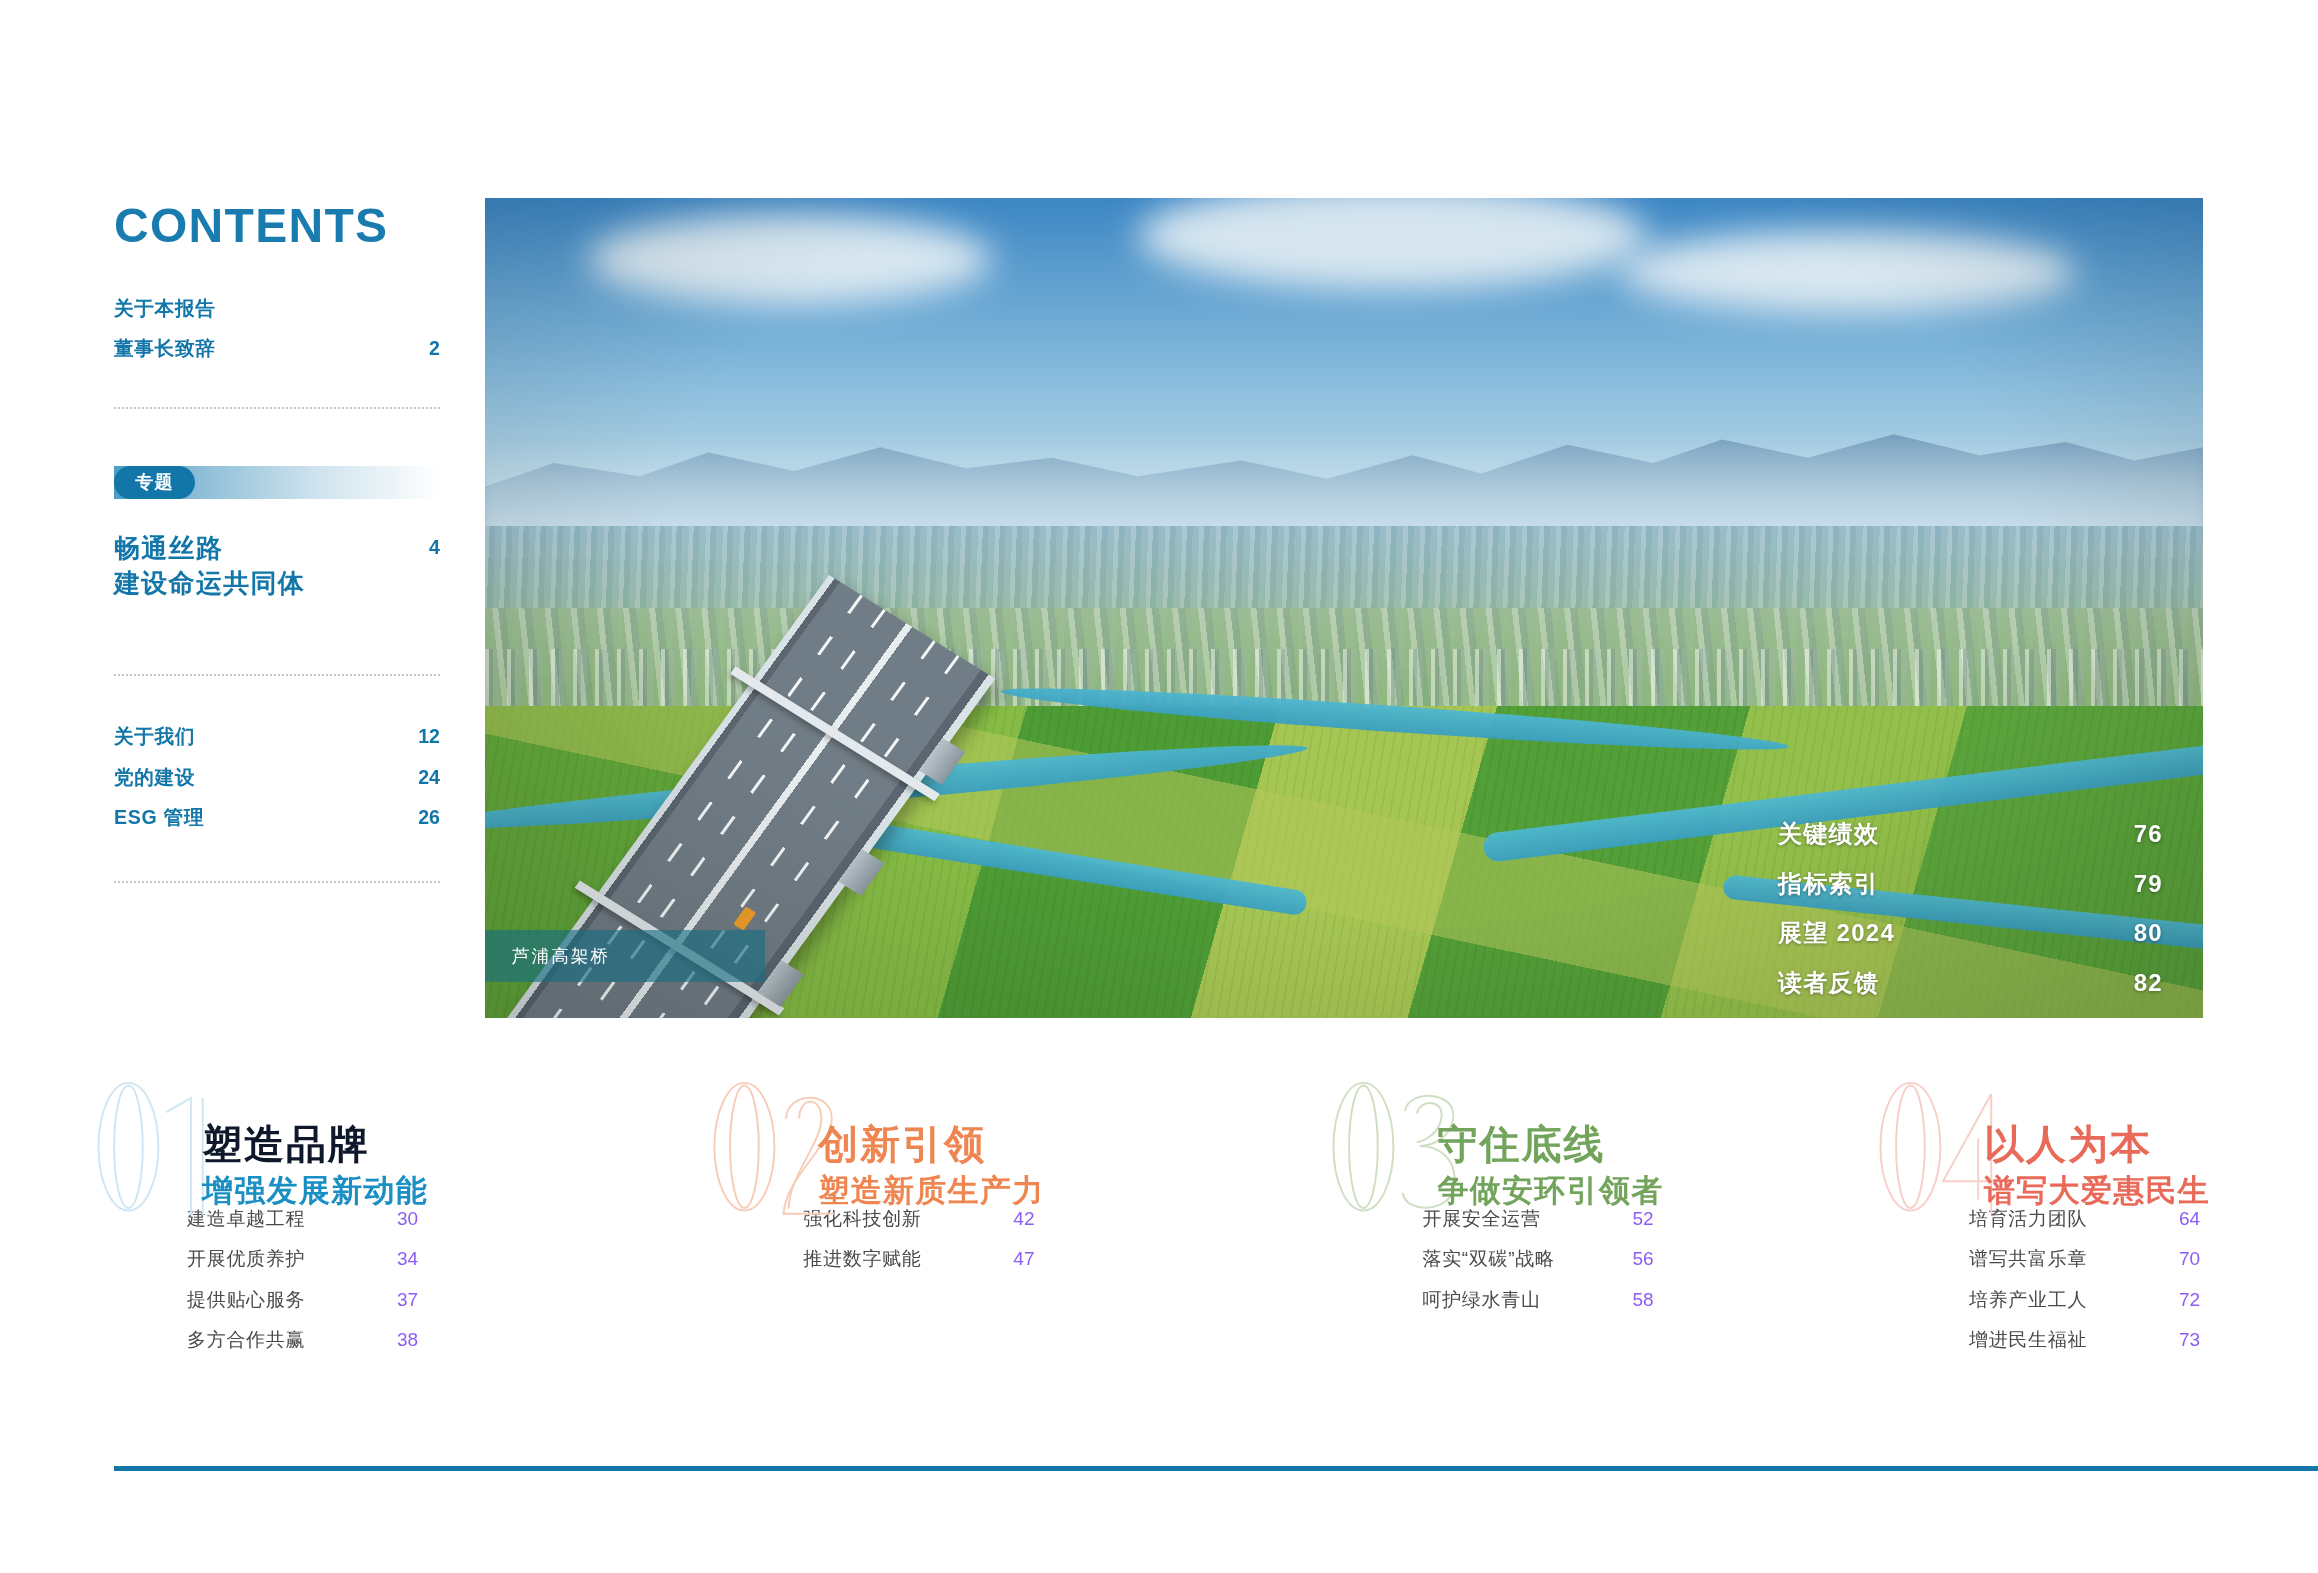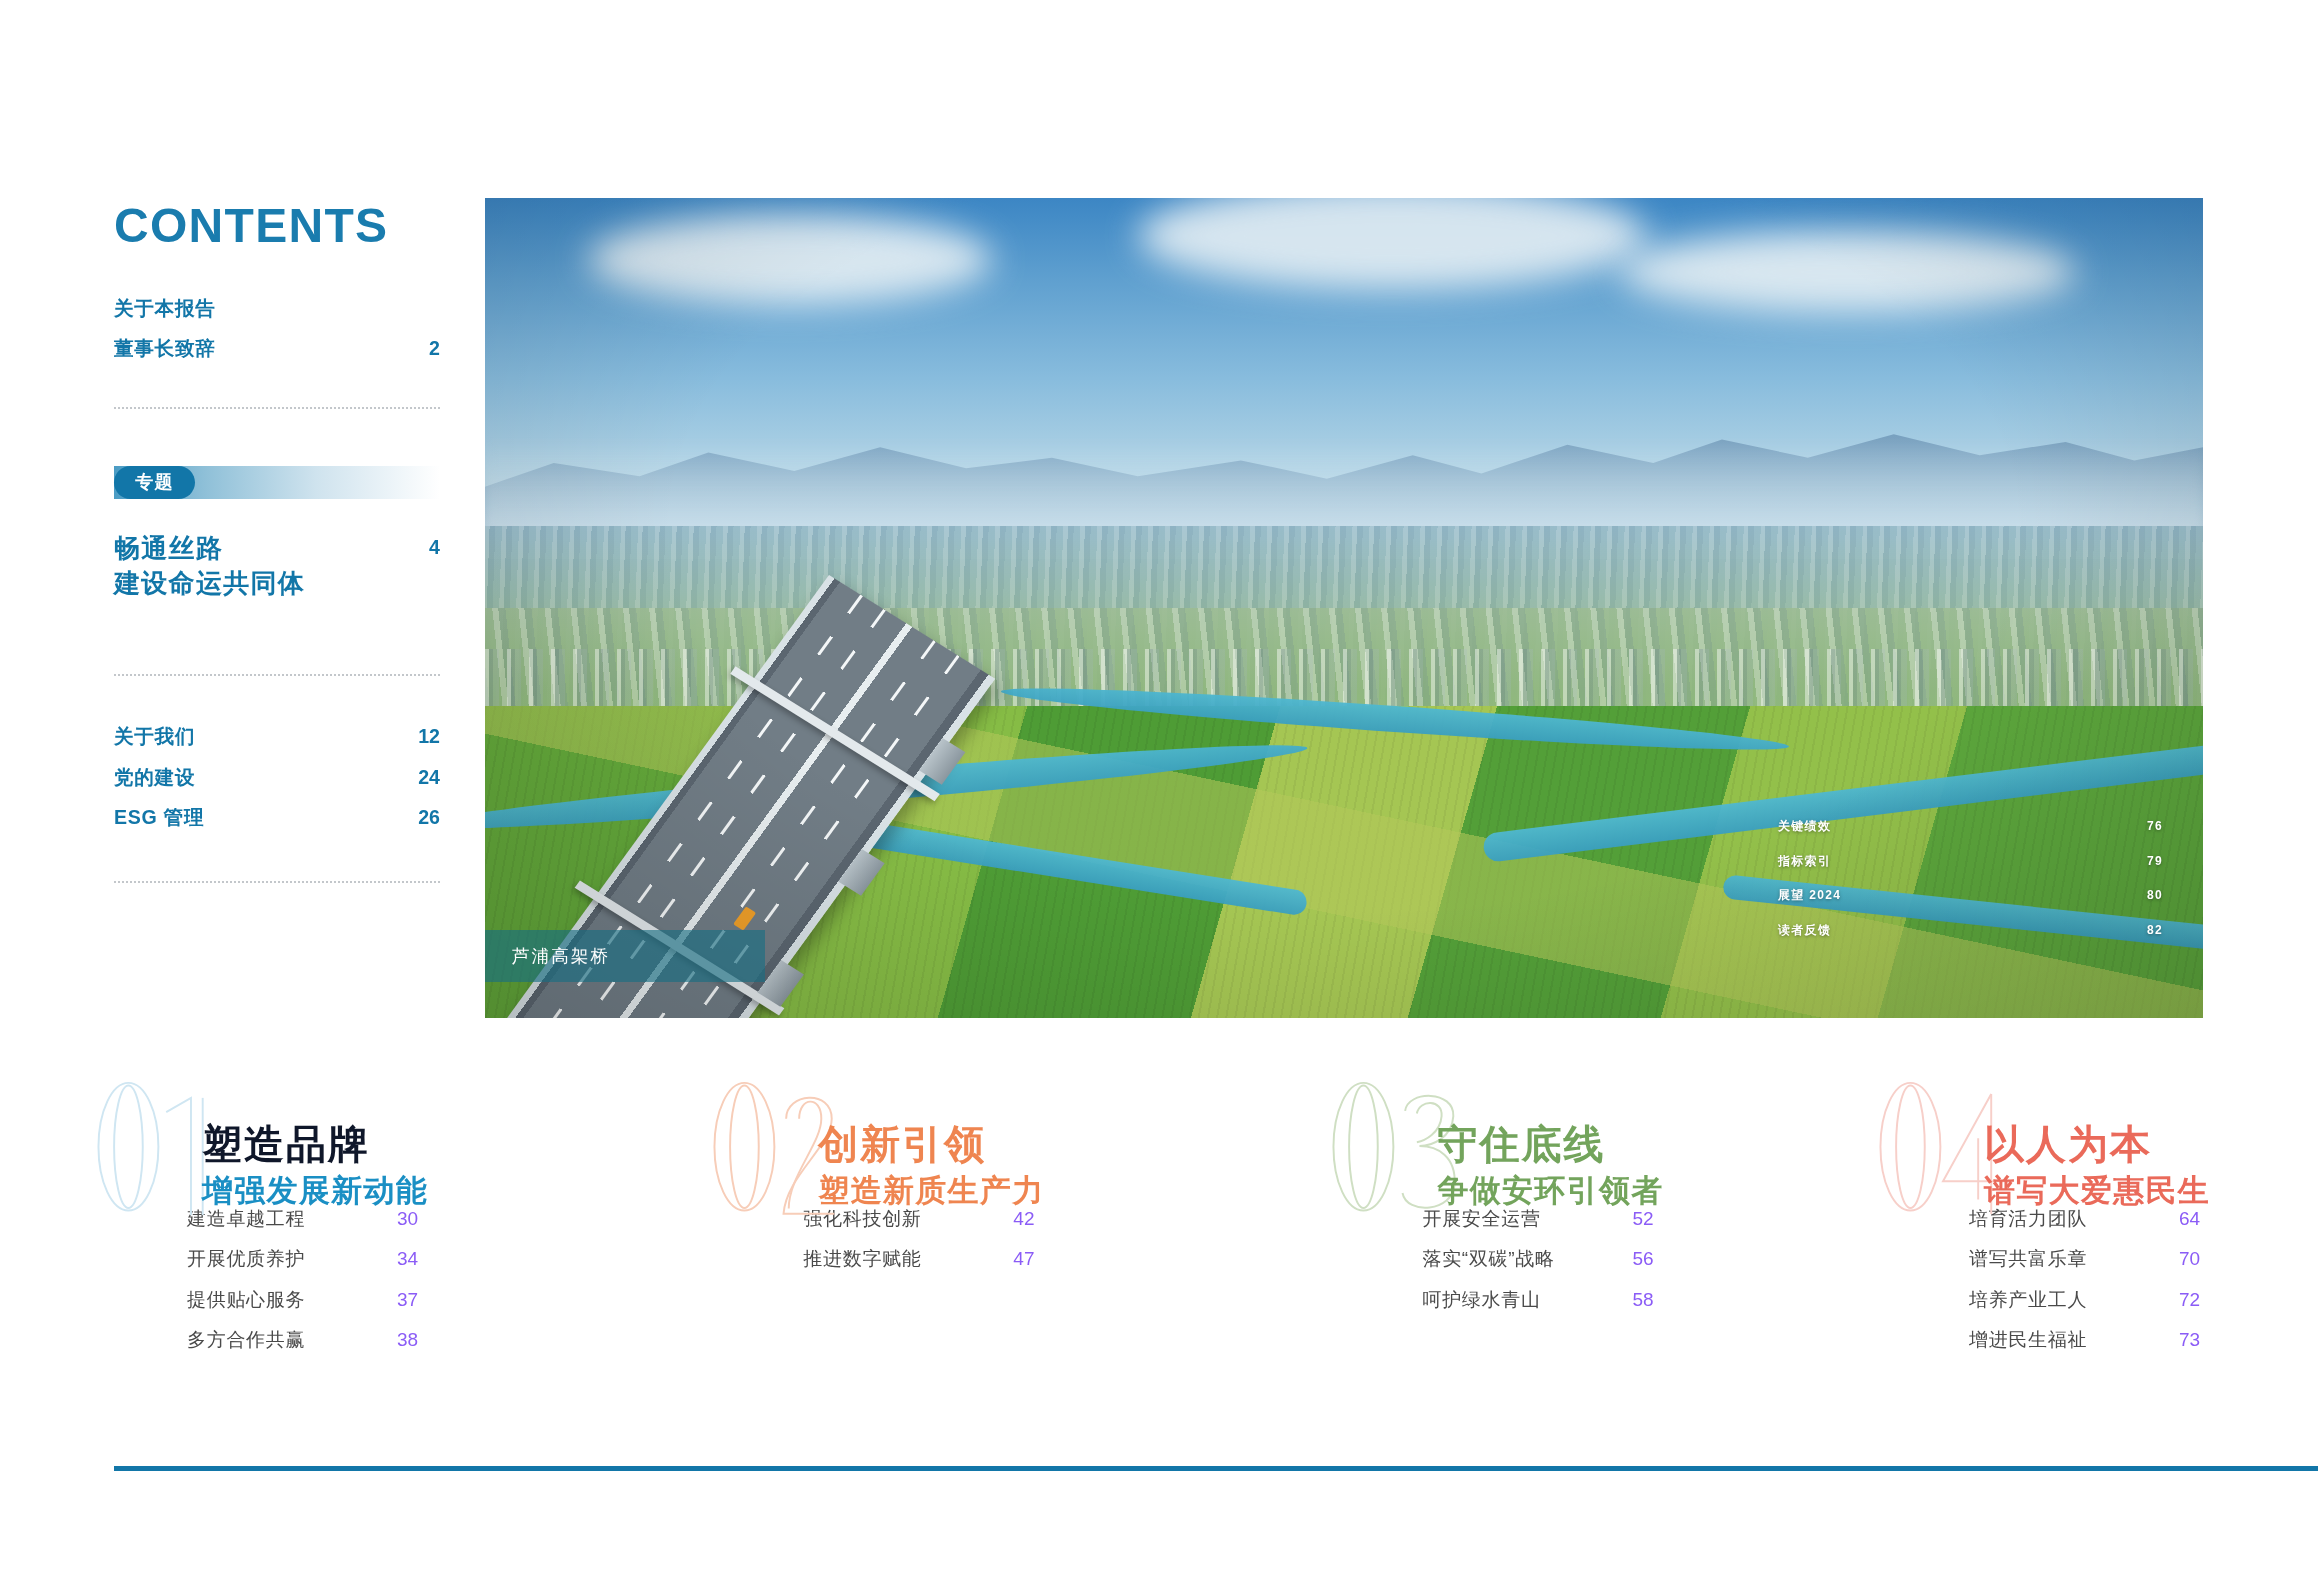--- a/index.html
+++ b/index.html
@@ -151,21 +151,21 @@
   #photo-caption span{
     color:#ffffff;font-size:17.6px;letter-spacing:2px;margin-left:27px;font-weight:normal;
   }
 
   
   #hero-list{
     position:absolute;right:40px;top:620px;width:385px;
   }
   .hero-row{
     display:flex;justify-content:space-between;align-items:baseline;
-    color:#ffffff;font-size:12px;font-weight:bold;letter-spacing:1.3px;
+    color:#ffffff;font-size:24px;font-weight:bold;letter-spacing:1.3px;
     margin-bottom:17.6px;text-shadow:0 0.7px 3.3px rgba(0,0,0,.38);white-space:nowrap;
   }
 
   
   #chapters{
     position:absolute;left:114px;top:1083px;width:2146px;
     display:flex;
   }
   .chapter{width:662px;position:relative;}
   .chapter:nth-child(1){width:662px;}

